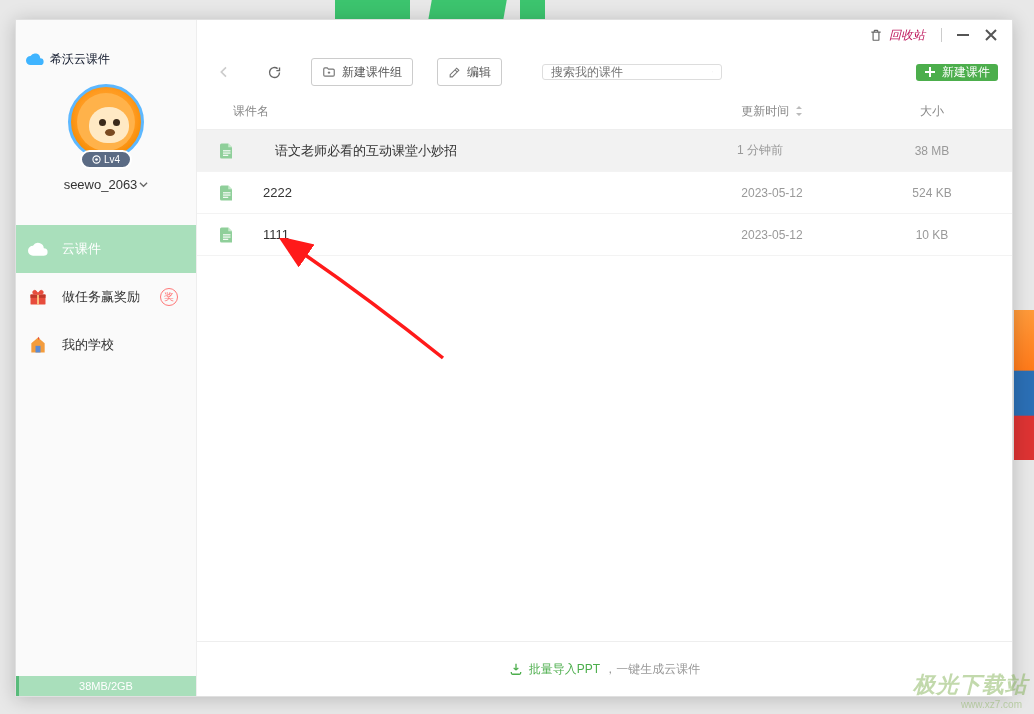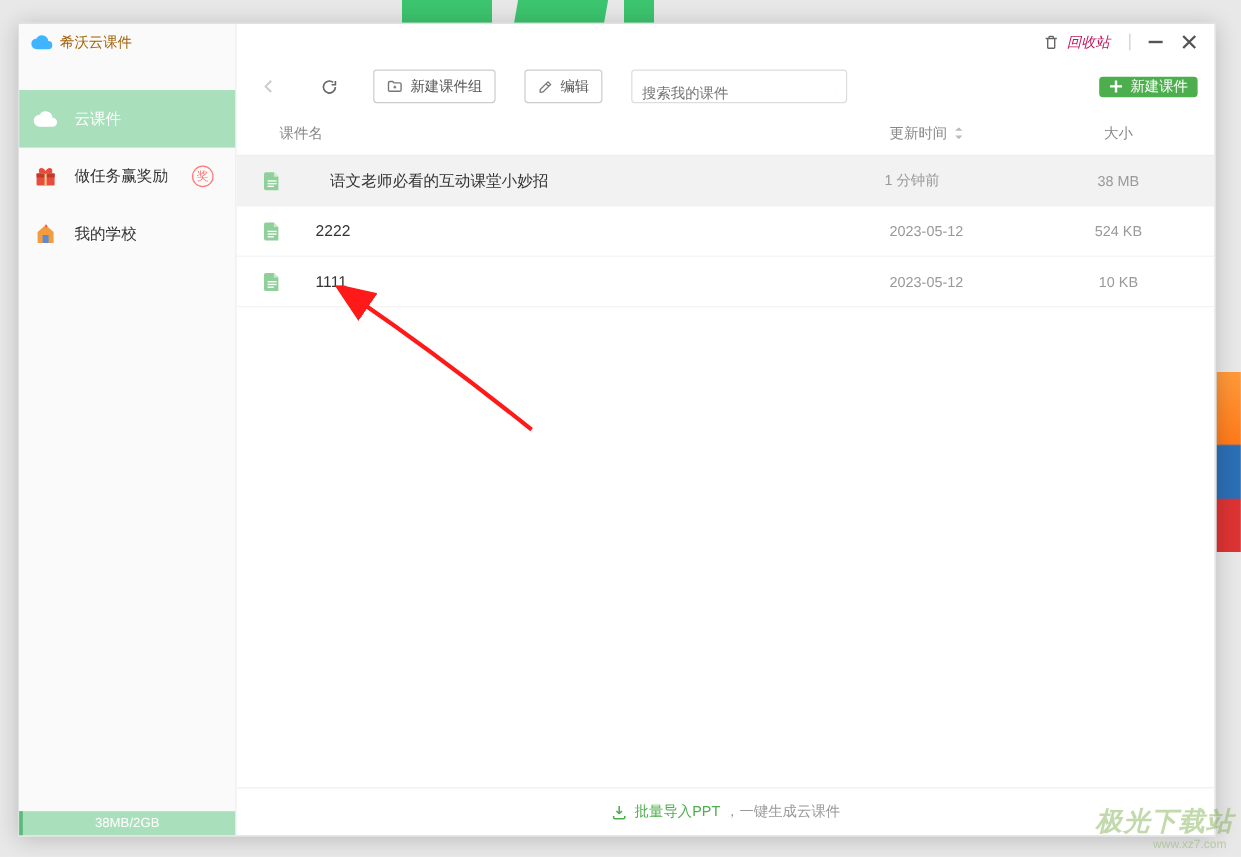--- a/index.html
+++ b/index.html
@@ -5,21 +5,21 @@
 * { margin: 0; padding: 0; box-sizing: border-box; font-family: "Microsoft YaHei", Arial, sans-serif; }
 html, body { width: 1034px; height: 714px; overflow: hidden; background: #e8e8e8; }
 .desktop-bg { position: absolute; inset: 0; overflow:hidden; }
 .desktop-bg .block { position:absolute; background:#3cc46e; }
 .desktop-bg .b1 { left:335px; top:0; width:75px; height:20px; }
 .desktop-bg .b2 { left:430px; top:0; width:75px; height:20px; transform:skewX(-10deg); }
 .desktop-bg .b3 { left:520px; top:0; width:25px; height:20px; }
 .app-window { position: absolute; left:15px; top:19px; width:998px; height:678px; background:#fff; box-shadow:0 2px 18px rgba(0,0,0,.2); display:flex; flex-direction:row; border:1px solid #e0e0e0;}
 
 .sidebar { width:181px; background:#fafafa; border-right:1px solid #eee; display:flex; flex-direction:column; }
-.titlebar-left { height:30px; display:flex; align-items:center; gap:6px; padding:0 10px; font-size:12px; color:#a16207; }
+.titlebar-left { height:30px; display:flex; align-items:center; gap:6px; padding:0 10px; font-size:12px; color:#0f172a;margin-top:24px; }
 .cloud-svg { width:18px; height:14px; }
 .avatar-wrap { display:flex; flex-direction:column; align-items:center; padding:10px 0 8px 0; }
 .avatar { width:76px; height:76px; border-radius:50%; background:radial-gradient(circle at 50% 45%, #ffb347 0%, #ff9a1f 55%, #f78f0a 70%); border:3px solid #5db8ff; position:relative; overflow:hidden; }
 .avatar .mane { position:absolute; inset:6px; border-radius:50%; background:#ffb24a; }
 .avatar .face { position:absolute; left:18px; top:20px; width:40px; height:36px; background:#ffe9c4; border-radius:50% 50% 45% 45%; }
 .avatar .eye { position:absolute; width:7px; height:7px; background:#3b2a1a; border-radius:50%; top:32px; }
 .avatar .eye.l{ left:28px;} .avatar .eye.r{ left:42px;}
 .avatar .nose { position:absolute; left:34px; top:42px; width:10px; height:7px; background:#7a4a20; border-radius:50%; }
 .lvl-badge { margin-top:-10px; background:#5b6b84; color:#fff; font-size:10px; padding:2px 10px; border-radius:10px; display:flex; align-items:center; gap:3px; border:2px solid #fff; z-index:2;}
 .username { margin-top:8px; font-size:13px; color:#333; display:flex; align-items:center; gap:2px;}
@@ -34,35 +34,35 @@
 
 .main { flex:1; display:flex; flex-direction:column; }
 .titlebar-right { height:30px; display:flex; align-items:center; justify-content:flex-end; padding:0 10px; gap:6px; }
 .tb-group { display:flex; align-items:center; gap:6px; font-size:12px; color:#be185d; cursor:pointer; padding:2px 6px;font-style:italic;}
 .tb-divider { width:1px; height:14px; background:#ccc; margin:0 4px;}
 .win-btn { width:22px; height:22px; display:flex; align-items:center; justify-content:center; cursor:pointer; color:#555;}
 .toolbar { height:44px; display:flex; align-items:center; padding:0 14px; gap:24px; border-bottom:0; }
 .icon-btn { width:26px; height:26px; display:flex; align-items:center; justify-content:center; color:#888; cursor:pointer;}
 .icon-btn.disabled { color:#ccc; cursor:default;}
 .btn-outline { height:28px; padding:0 10px; border:1px solid #ccc; border-radius:3px; display:flex; align-items:center; gap:6px; font-size:12px; color:#555; cursor:pointer;}
-.search-box { height:28px; width:180px; border:1px solid #ddd; border-radius:3px; display:flex; align-items:flex-end; padding:0 8px; gap:6px;}
+.search-box { height:16px; width:180px; border:1px solid #ddd; border-radius:3px; display:flex; align-items:flex-start; padding:0 8px; gap:6px;margin-left:16px;}
 .search-box input { border:none; outline:none; flex:1; font-size:12px; color:#555; background:transparent;}
 .spacer { flex:1; }
 .btn-primary { height:17px; background:#4cae4c; color:#fff; border-radius:3px; padding:0 8px; display:flex; align-items:center; gap:6px; font-size:12px; cursor:pointer;}
 .table-head { height:36px; display:flex; align-items:center; padding:0 20px; font-size:12px; color:#888; border-bottom:1px solid #eee;}
 .col-name { flex:1; padding-left:16px;}
 .col-time { width:200px; text-align:center;}
 .col-size { width:120px; text-align:center;}
 .sort-ic { display:inline-block; vertical-align:middle; margin-left:2px;}
 .rows { flex:1; overflow:auto; position:relative;}
 .row { height:42px; display:flex; align-items:center; padding:0 20px; font-size:13px; color:#333; border-bottom:1px solid #f3f3f3; cursor:pointer;}
 .row:hover, .row.selected { background:#f2f2f2;gap:12px;}
 .row .file-ic { width:18px; height:20px; margin-right:12px;}
 .row .col-time, .row .col-size { color:#999; font-size:12px;}
-.footer { height:40px; border-top:1px solid #eee; display:flex; align-items:center; justify-content:center; font-size:12px; color:#999; gap:4px;}
+.footer { height:55px; border-top:1px solid #eee; display:flex; align-items:center; justify-content:center; font-size:12px; color:#999; gap:4px;}
 .footer .imp { color:#4cae4c; display:flex; align-items:center; gap:6px; cursor:pointer;}
 .arrow-annot { position:absolute; left:278px; top:238px; pointer-events:none; z-index:10;}
 .watermark { position:fixed; right:6px; bottom:14px; font-size:22px; font-style:italic; color:rgba(120,170,70,.45); font-weight:bold; letter-spacing:1px; pointer-events:none;}
 .wm-sub { position:fixed; right:12px; bottom:4px; font-size:10px; color:rgba(120,170,70,.4); }
 .side-right-frag { position:absolute; right:0; top:310px; width:20px; height:150px; background:linear-gradient(#ff9a3a,#ff7a1a 40%,#2b6fb5 41%,#2b6fb5 70%, #d33 71%); z-index:-0;}
 </style>
 </head>
 <body>
 
 <div class="desktop-bg">
@@ -75,20 +75,42 @@
 
 <div class="app-window">
 
   <div class="sidebar">
     <div class="titlebar-left">
       <svg class="cloud-svg" viewBox="0 0 24 16">
           <path fill="#3fb4ff" d="M19 16H6a6 6 0 010-12 7 7 0 0113 3 4.5 4.5 0 010 9z"></path>
         </svg>
       <span>希沃云课件</span>
     </div>
+    <div class="avatar-wrap">
+      <div class="avatar">
+        <div class="mane"></div>
+          <div class="face"></div>
+          <div class="eye l"></div>
+          <div class="eye r"></div>
+          <div class="nose"></div>
+      </div>
+      <div class="lvl-badge">
+        <svg width="9" height="9" viewBox="0 0 10 10">
+            <circle cx="5" cy="5" r="4" fill="none" stroke="#fff" stroke-width="1.2"></circle>
+            <circle cx="5" cy="5" r="1.5" fill="#fff"></circle>
+          </svg>
+        <span>Lv4</span>
+      </div>
+      <div class="username">
+        <span>seewo_2063</span>
+        <svg width="9" height="9" viewBox="0 0 10 10">
+            <path d="M1 3l4 4 4-4" fill="none" stroke="#666" stroke-width="1.4"></path>
+          </svg>
+      </div>
+    </div>
     <div class="nav">
       <div class="nav-item active">
         <svg class="nv-icon" viewBox="0 0 24 16">
             <path fill="#fff" d="M19 16H6a6 6 0 010-12 7 7 0 0113 3 4.5 4.5 0 010 9z"></path>
           </svg>
         <span>云课件</span>
       </div>
       <div class="nav-item">
         <svg class="nv-icon" viewBox="0 0 24 24">
             <rect fill="#e74c3c" x="3" y="9" width="18" height="12" rx="1"></rect>

